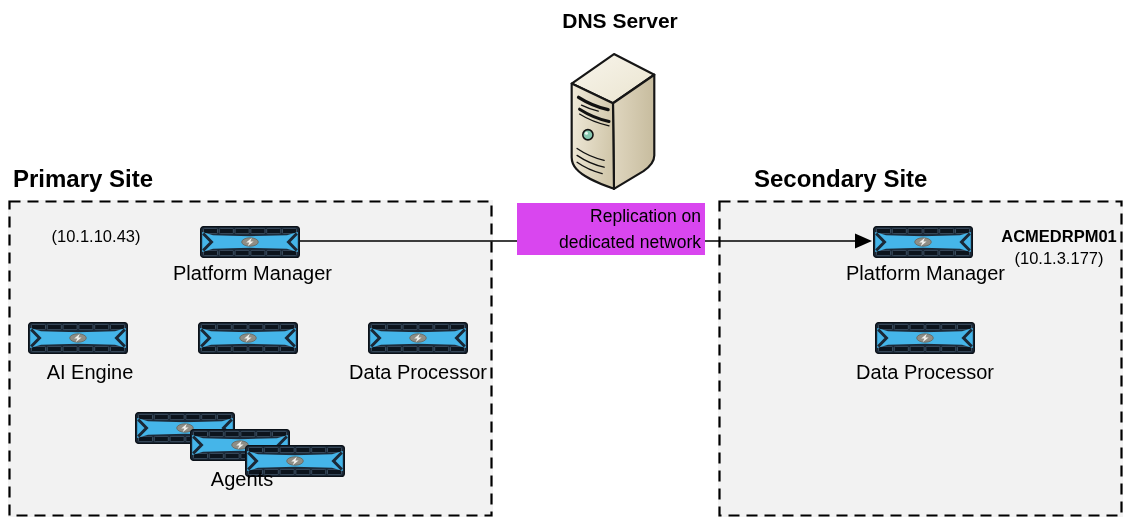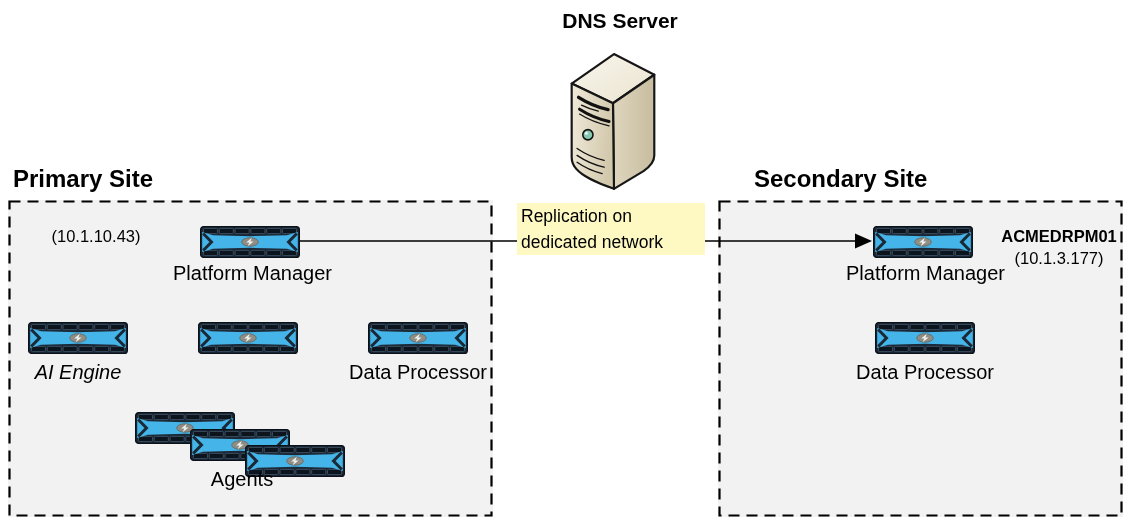--- a/index.html
+++ b/index.html
@@ -9,21 +9,21 @@
   .site-box { position:absolute; background:var(--site-box-fill,#F2F2F2); }
   .site-box > svg { position:absolute; left:0; top:0; }
 
   .site-title { position:absolute; font-size:24px; font-weight:bold; white-space:nowrap; }
   .dns-label  { position:absolute; font-size:21px; font-weight:bold; text-align:center; }
 
   .node-label { position:absolute; font-size:20px; text-align:center; white-space:nowrap; }
   .host-label { position:absolute; font-size:16.5px; line-height:22px; text-align:center; white-space:nowrap; }
   .host-name  { font-weight:bold; }
 
-  .repl-label { position:absolute; font-size:17.5px; line-height:26px; text-align:left; white-space:nowrap; background:#fef9c3; padding:0 4px; }
+  .repl-label { position:absolute; font-size:17.5px; line-height:26px; text-align:right; white-space:nowrap; background:#d946ef; padding:0 4px; }
 
   .appliance-svg { position:absolute; }
   .overlay { position:absolute; left:0; top:0; pointer-events:none; }
 
   
   .app-body { fill:var(--appliance-dark,#1B2836); stroke:#0B1118; stroke-width:1.2; }
   .app-slot { fill:#0C141D; stroke:#44586C; stroke-width:0.8; }
   .app-band { fill:var(--appliance-blue,#45B5E9); }
   .app-chev { fill:none; stroke:var(--appliance-dark,#1B2836); stroke-width:3; }
   .app-oval { fill:#8F8E86; stroke:#64635B; stroke-width:0.8; }
@@ -122,21 +122,21 @@
     <div>(10.1.10.43)</div>
   </div>
   <svg class="appliance-svg" style="left:200px; top:226px;" width="100" height="32" viewBox="0 0 100 32">
       <use href="#appliance"></use>
     </svg>
   <div class="node-label" style="left:173px; top:262px; width:154px;">Platform Manager</div>
 
   <svg class="appliance-svg" style="left:28px; top:322px;" width="100" height="32" viewBox="0 0 100 32">
       <use href="#appliance"></use>
     </svg>
-  <div class="node-label" style="left:1px; top:361px; width:154px;font-style:italic;">AI Engine</div>
+  <div class="node-label" style="left:13px; top:361px; width:154px;">AI Engine</div>
 
   <svg class="appliance-svg" style="left:198px; top:322px;" width="100" height="32" viewBox="0 0 100 32">
       <use href="#appliance"></use>
     </svg>
 
   <svg class="appliance-svg" style="left:368px; top:322px;" width="100" height="32" viewBox="0 0 100 32">
       <use href="#appliance"></use>
     </svg>
   <div class="node-label" style="left:341px; top:361px; width:154px;">Data Processor</div>
 

